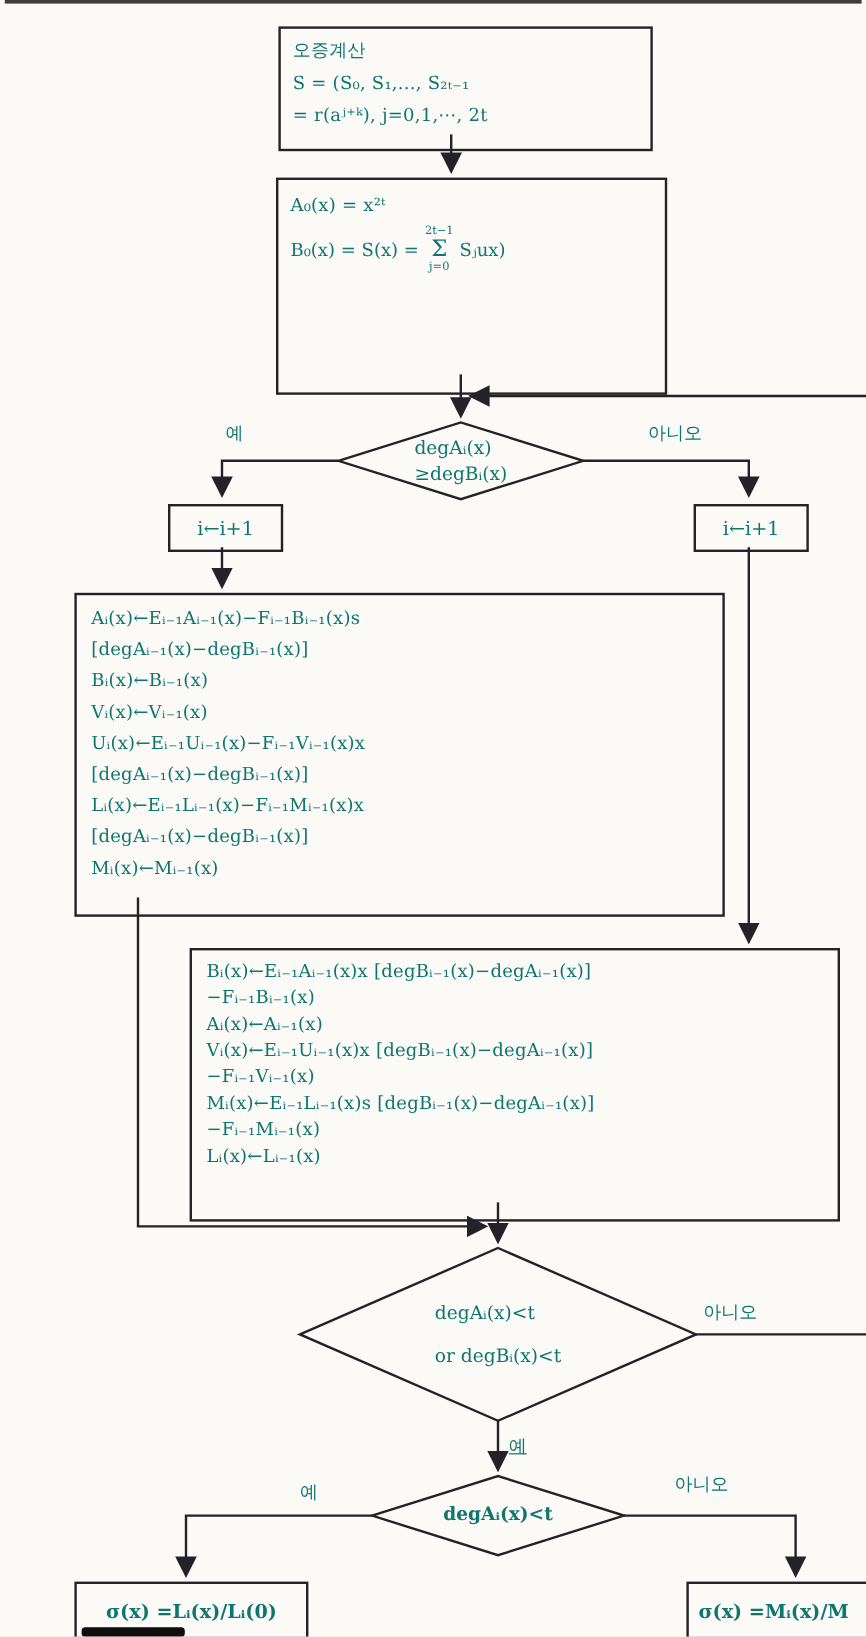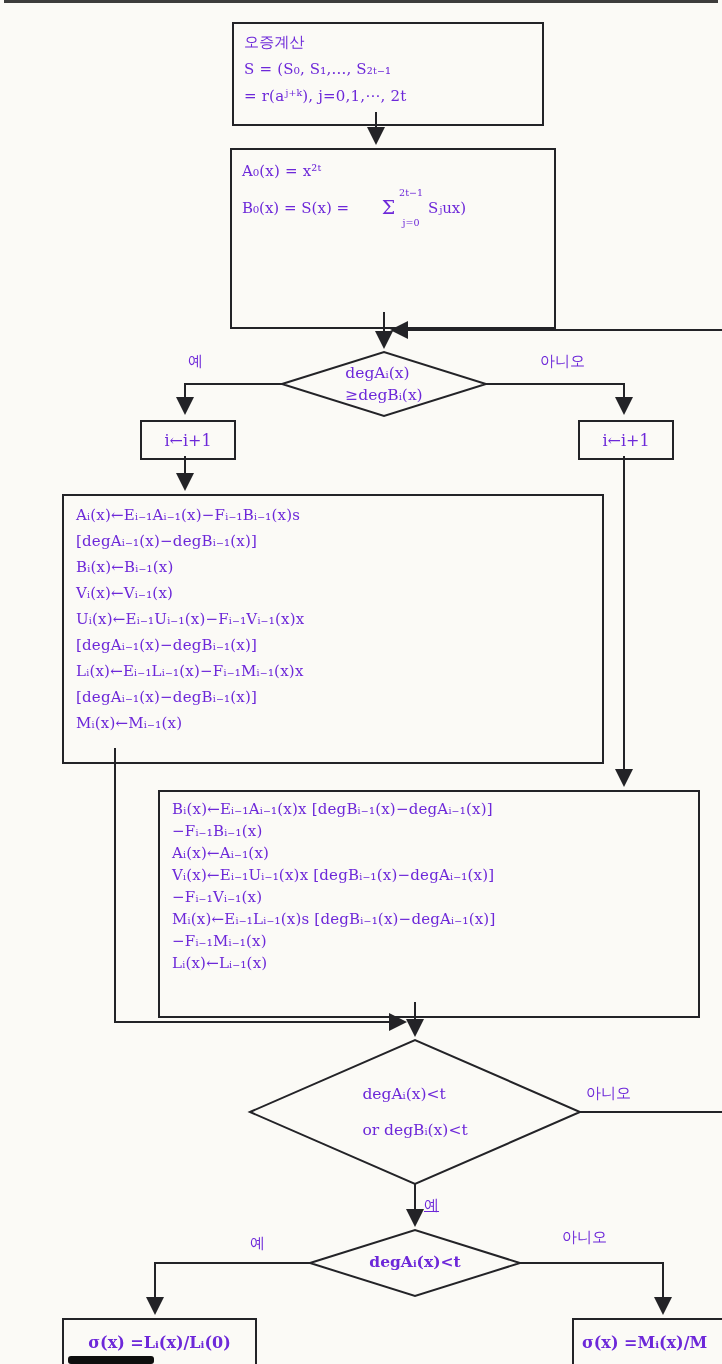--- a/index.html
+++ b/index.html
@@ -1,18 +1,18 @@
 <!DOCTYPE html>
 <html><head>
 <meta charset="utf-8">
 <style>
   html, body { margin:0; padding:0; background:#e9e7e2; }
   .canvas {
     position:relative; width:722px; height:1364px; overflow:hidden;
-    background:#fbfaf6; color:#6d28d9;
+    background:#fbfaf6; color:#0f766e;
     font-family:"DejaVu Serif","DejaVu Sans",serif;
     font-size:15px;
   }
   .connectors { position:absolute; left:0; top:0; width:722px; height:1364px; }
   .box {
     position:absolute; border:2px solid #232327; background:transparent;
     padding:5px 10px; white-space:nowrap;
   }
   .bline { line-height:27px; letter-spacing:0.2px; }
   .ibox { display:flex; align-items:center; justify-content:center;
@@ -23,21 +23,21 @@
   }
   .dtext .dl { line-height:22px; }
   .dtext.wide .dl { line-height:36px; }
   .lbl { position:absolute; font-size:15px; white-space:nowrap; }
   .lbl.u { text-decoration:underline; }
   .formula { padding:6px 12px; }
   .formula .bline { line-height:26px; }
   .formula.tight .bline { line-height:22px; }
   .sumline { display:flex; align-items:center; gap:5px; line-height:normal; margin-top:2px; }
   .sigma { display:inline-flex; flex-direction:column; align-items:center; line-height:1; }
-  .sigma .slim { font-size:9.5px; line-height:11px;margin-left:45px; }
+  .sigma .slim { font-size:9.5px; line-height:11px; }
   .sigma .ssym { font-size:19px; line-height:19px; }
   .result { display:flex; align-items:center; justify-content:center;
             padding:0; font-weight:bold; font-size:16px; }
   .result.cut { justify-content:flex-start; padding-left:8px; }
   .scan-top { position:absolute; left:4px; top:0; width:714px; height:3px;
               background:#1b1b1b; opacity:.85; }
   .scan-smudge { position:absolute; left:68px; top:1356px; width:86px; height:8px;
                  background:#0e0e0e; border-radius:3px; }
 </style>
 </head>

